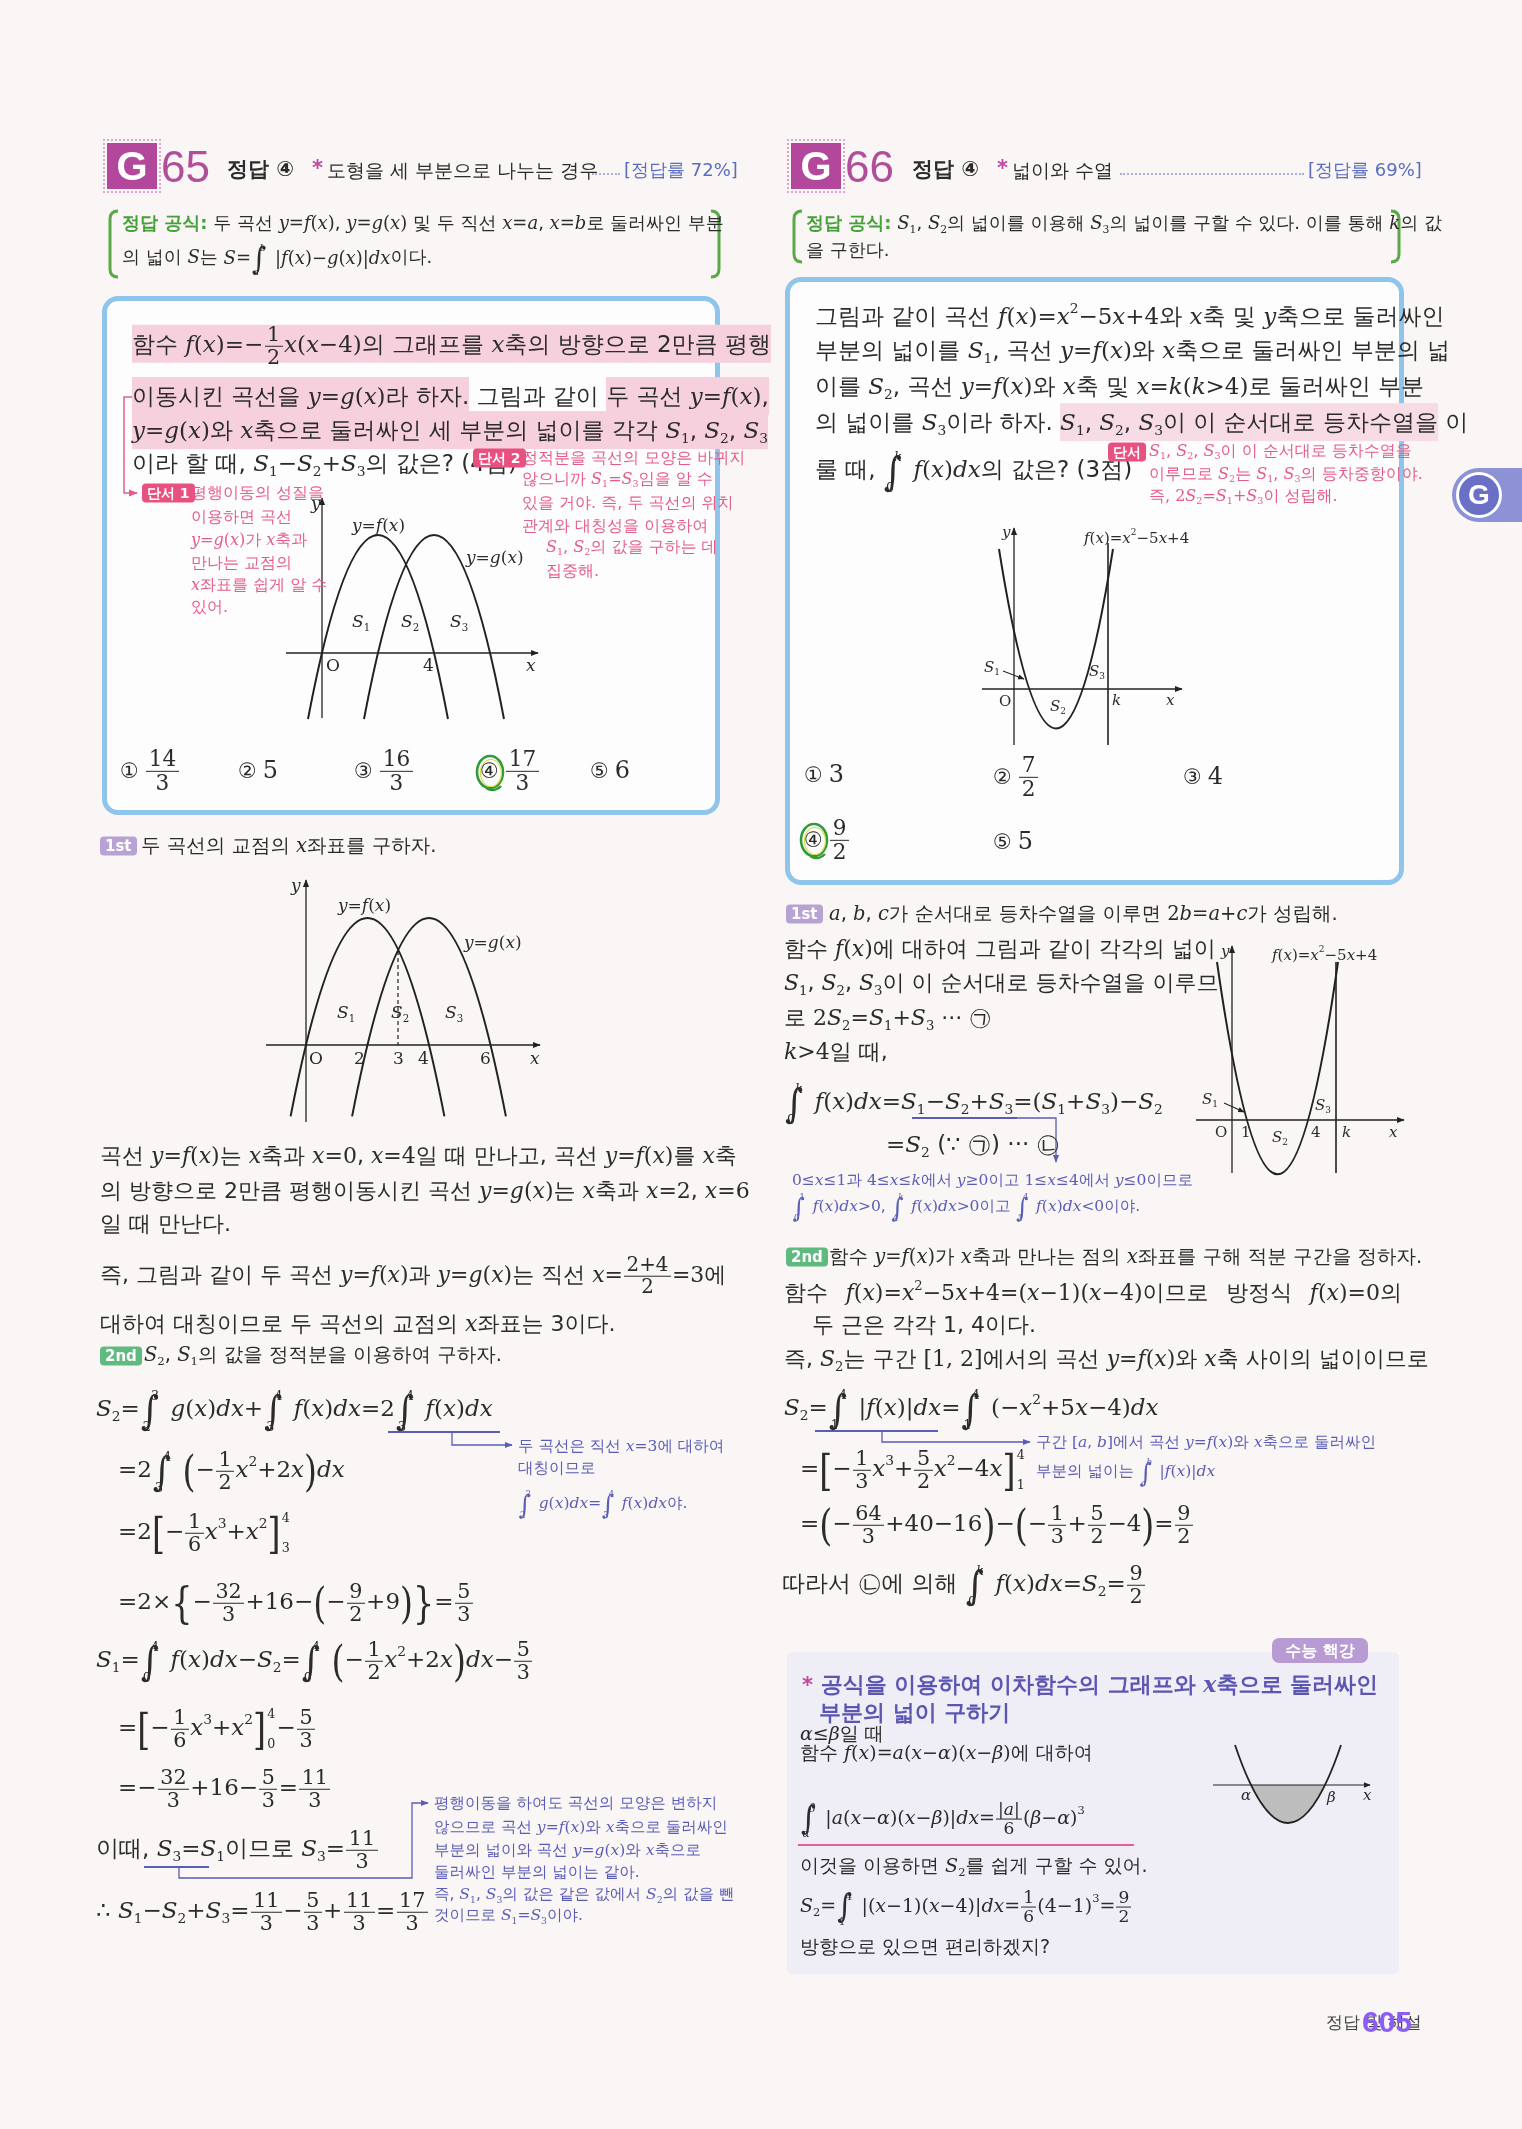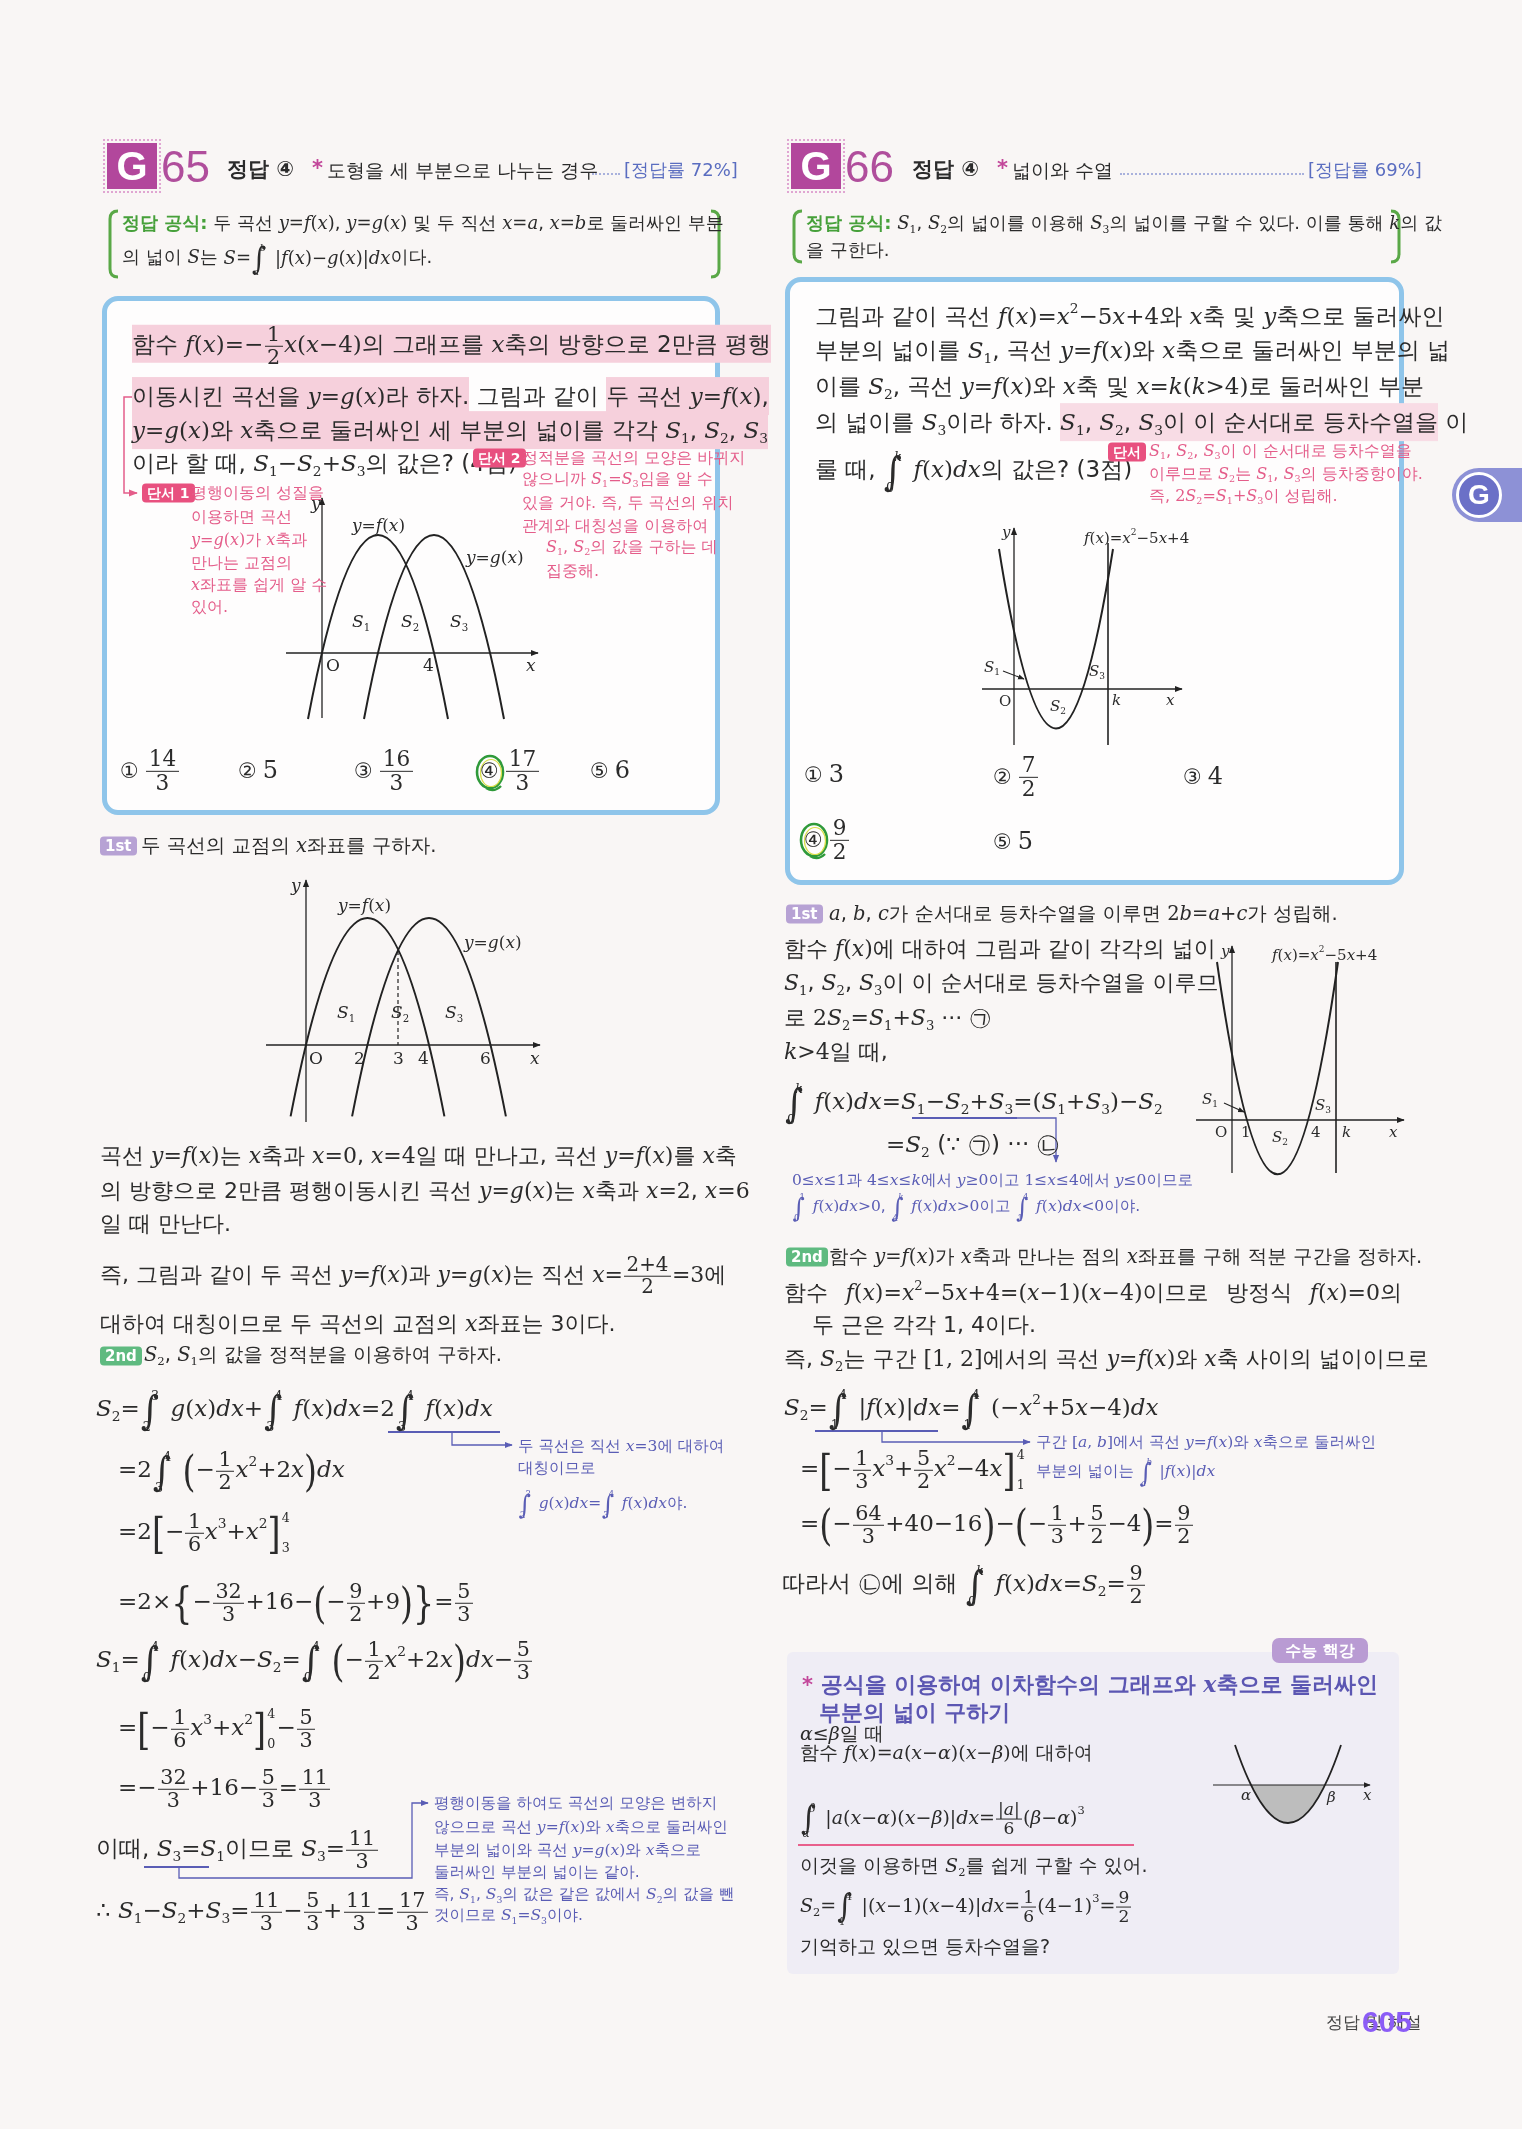--- a/index.html
+++ b/index.html
@@ -427,21 +427,21 @@
           <span class="de">6</span>
         </span>(<i>β</i>−<i>α</i>)<span class="sp">3</span></span></div>
   <div class="ln tp" style="left:800px;top:1866px">이것을 이용하면 <span class="mt"><i>S</i><span class="sb">2</span></span>를 쉽게 구할 수 있어.</div>
   <div class="ln tp" style="left:800px;top:1907px"><span class="mt"><i>S</i><span class="sb">2</span>=<span class="int"><span class="is">∫</span><span class="hi">4</span><span class="lo">1</span></span>|(<i>x</i>−1)(<i>x</i>−4)|<i>d</i><i>x</i>=<span class="fr">
           <span class="nu">1</span>
           <span class="de">6</span>
         </span>(4−1)<span class="sp">3</span>=<span class="fr">
           <span class="nu">9</span>
           <span class="de">2</span>
         </span></span></div>
-  <div class="ln tp" style="left:800px;top:1946px">기억하고 있으면 등차수열을?</div>
+  <div class="ln tp" style="left:800px;top:1946px">방향으로 있으면 편리하겠지?</div>
   <div class="ln lbl sm" style="left:1241px;top:1796px"><span class="mt"><i>α</i></span></div>
   <div class="ln lbl sm" style="left:1327px;top:1798px"><span class="mt"><i>β</i></span></div>
   <div class="ln lbl sm" style="left:1363px;top:1796px"><span class="mt"><i>x</i></span></div>
 
   <div class="tab" style="left:1452px;top:468px;width:70px;height:54px">
     <div class="tabc">G</div>
   </div>
   <div class="ln foot" style="left:1326px;top:2022px">정답 및 해설</div>
   <div class="ln pno" style="left:1362px;top:2021px">605</div>
 </div>

